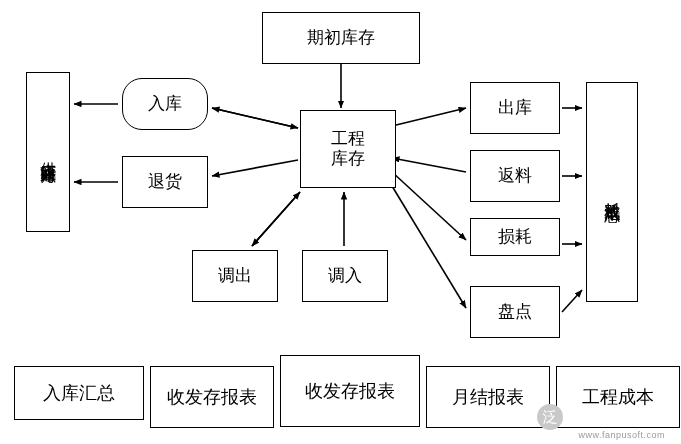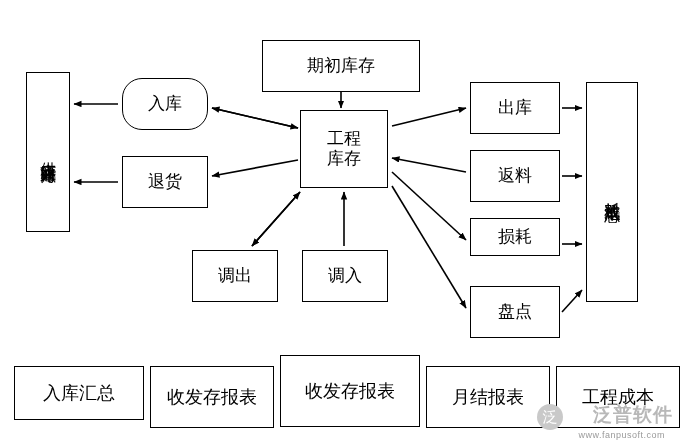--- a/index.html
+++ b/index.html
@@ -102,37 +102,36 @@
         <path d="M 562,108 L 582,108" marker-end="url(#ah)"></path>
         <path d="M 562,176 L 582,176" marker-end="url(#ah)"></path>
         <path d="M 562,244 L 582,244" marker-end="url(#ah)"></path>
         <path d="M 562,312 L 582,290" marker-end="url(#ah)"></path>
         <path d="M 212,108 L 298,128" marker-end="url(#ah)"></path>
         <path d="M 300,192 L 252,246" marker-end="url(#ah)"></path>
       </g>
   </svg>
 
   <div id="node-layer">
-      <div class="node n-std" style="left: 262px; top: 12px; width: 158px; height: 52px; margin-top: 28px;">期初库存</div>
+      <div class="node n-std" style="left: 262px; top: 12px; width: 158px; height: 52px;">期初库存</div>
       <div class="node n-vert" style="left: 26px; top: 72px; width: 44px; height: 160px;">供应商往来对账</div>
       <div class="node n-std" style="left: 122px; top: 78px; width: 86px; height: 52px; border-radius: 20px;">入库</div>
       <div class="node n-std" style="left: 122px; top: 156px; width: 86px; height: 52px;">退货</div>
-      <div class="node n-std" style="left: 300px; top: 110px; width: 88px; height: 78px;">工程
+      <div class="node n-std" style="left: 300px; top: 110px; width: 96px; height: 78px;">工程
 库存</div>
       <div class="node n-std" style="left: 192px; top: 250px; width: 86px; height: 52px;">调出</div>
       <div class="node n-std" style="left: 302px; top: 250px; width: 86px; height: 52px;">调入</div>
       <div class="node n-std" style="left: 470px; top: 82px; width: 90px; height: 52px;">出库</div>
       <div class="node n-std" style="left: 470px; top: 150px; width: 90px; height: 52px;">返料</div>
       <div class="node n-std" style="left: 470px; top: 218px; width: 90px; height: 38px;">损耗</div>
       <div class="node n-std" style="left: 470px; top: 286px; width: 90px; height: 52px;">盘点</div>
       <div class="node n-vert" style="left: 586px; top: 82px; width: 52px; height: 220px;">耗料成本汇总</div>
       <div class="node n-bottom" style="left: 14px; top: 366px; width: 130px; height: 54px;">入库汇总</div>
       <div class="node n-bottom" style="left: 150px; top: 366px; width: 124px; height: 62px;">收发存报表</div>
       <div class="node n-bottom" style="left: 280px; top: 355px; width: 140px; height: 72px;">收发存报表</div>
       <div class="node n-bottom" style="left: 426px; top: 366px; width: 124px; height: 62px;">月结报表</div>
       <div class="node n-bottom" style="left: 556px; top: 366px; width: 124px; height: 62px;">工程成本</div>
     </div>
 
   <div class="wm-circle">泛</div>
-  <div class="wm-main">泛普软件</div>
   <div class="wm-text">www.fanpusoft.com</div>
 
 </div>
 
 </body></html>

